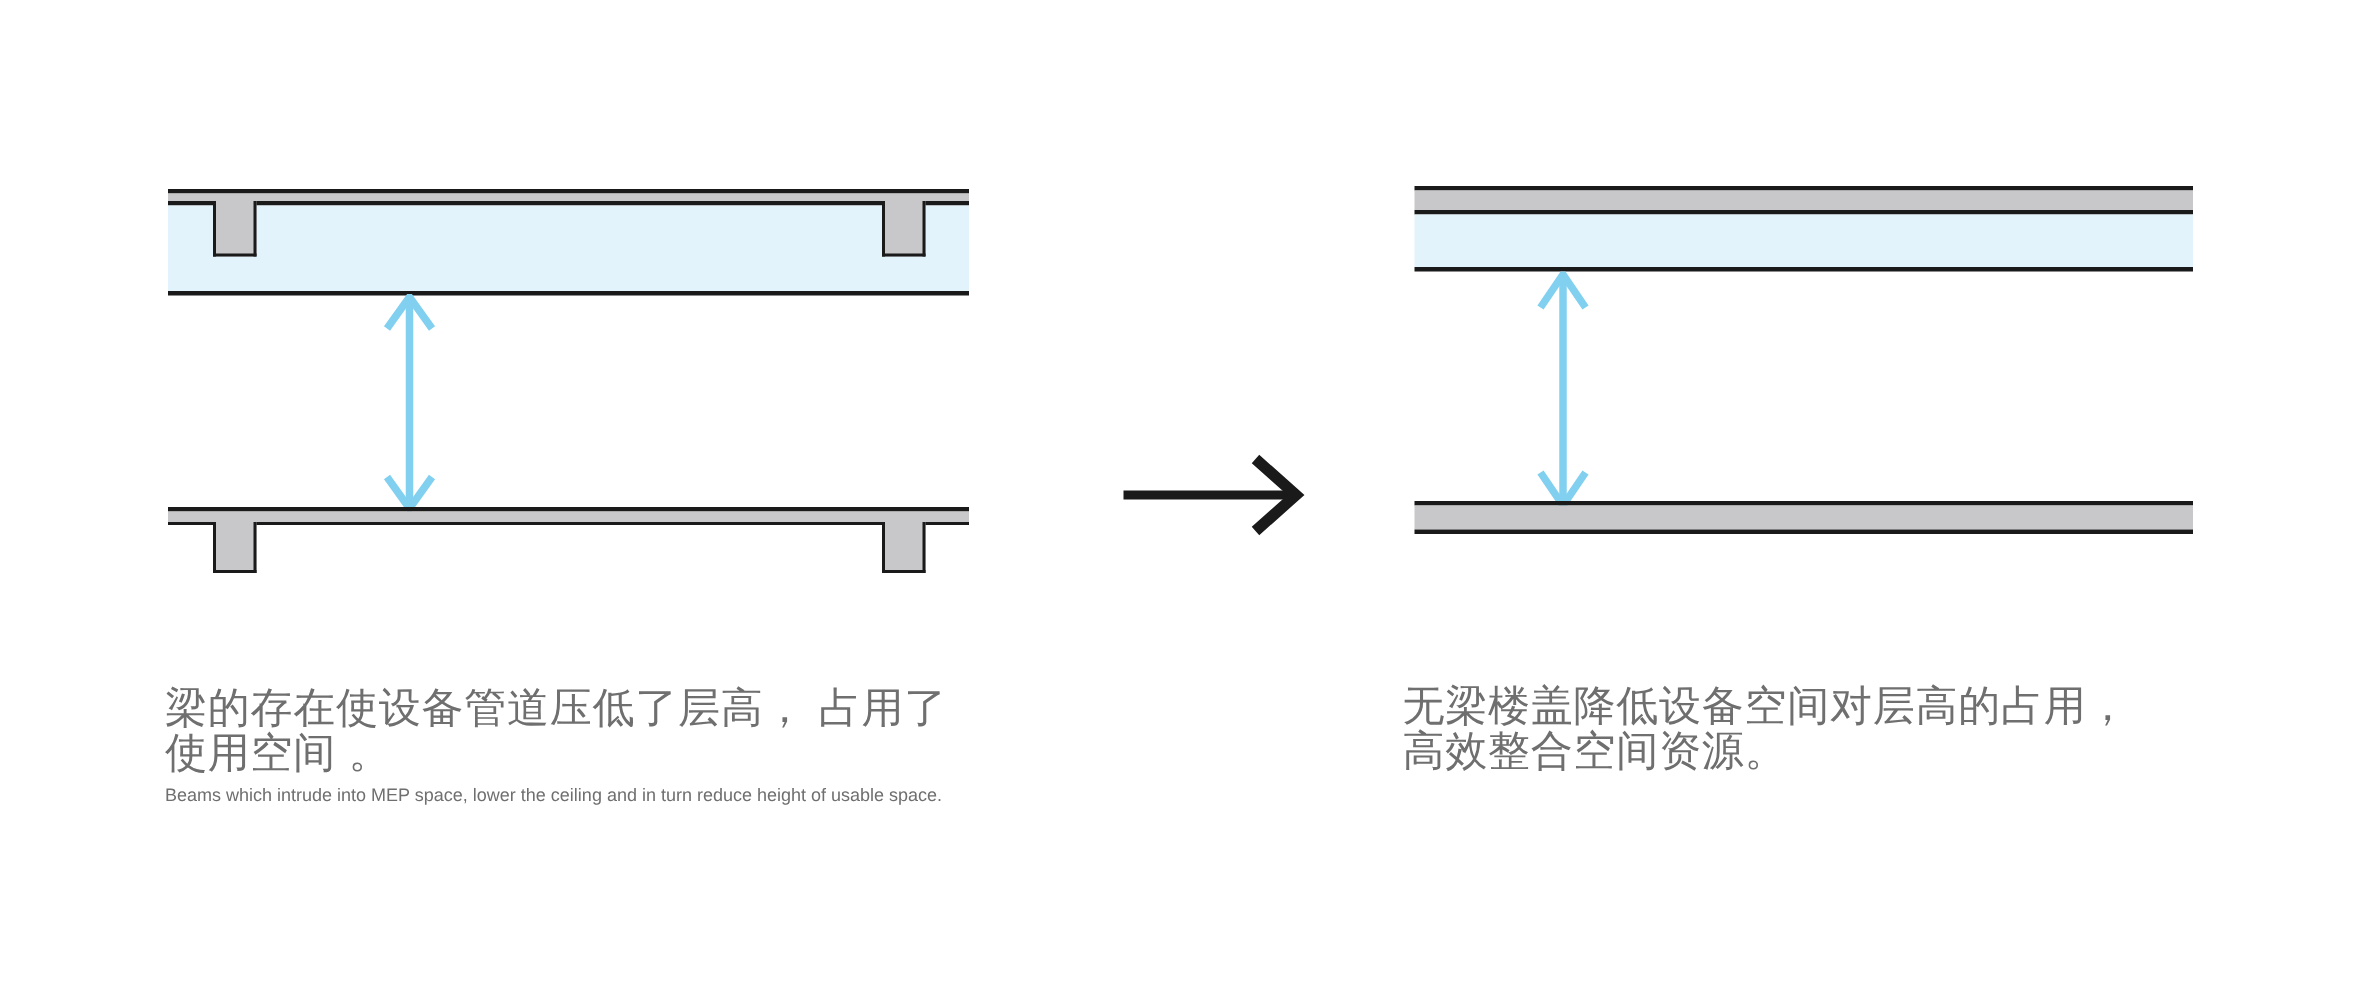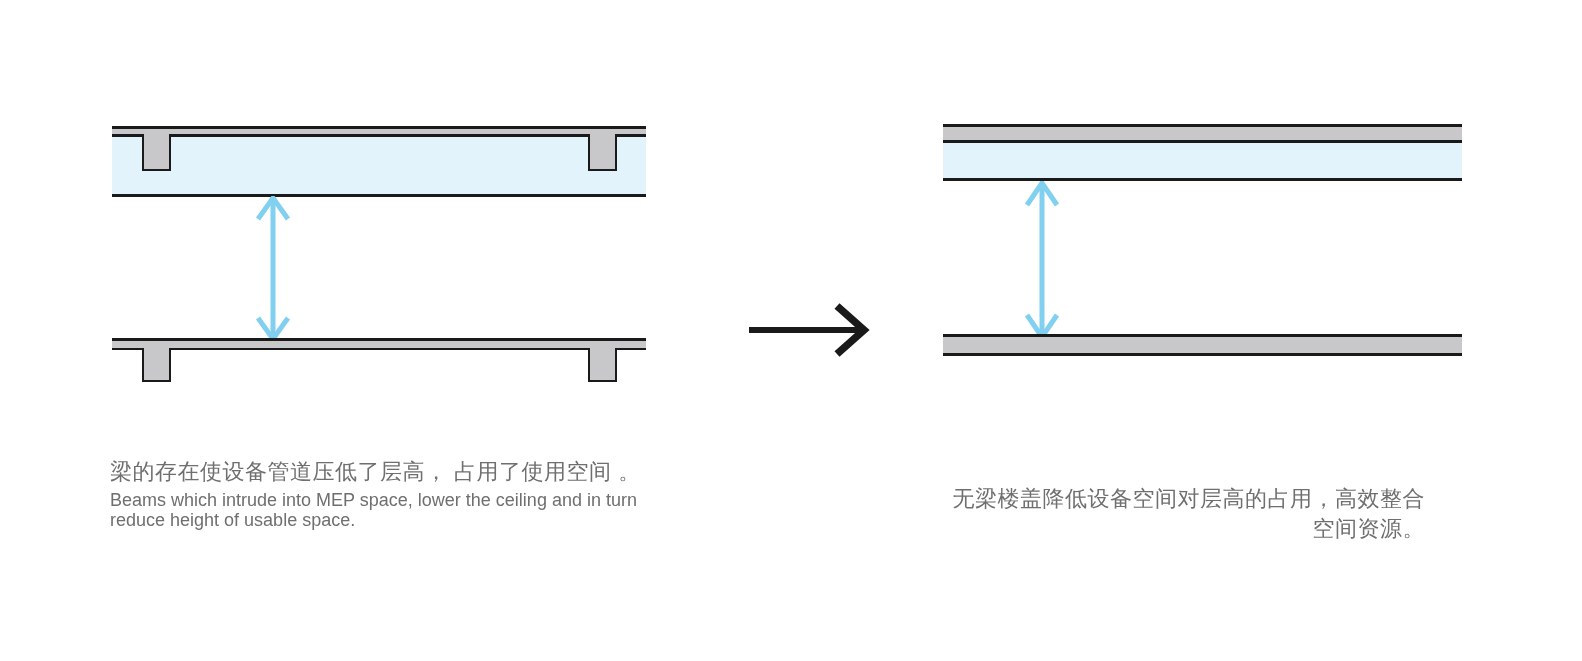--- a/index.html
+++ b/index.html
@@ -25,27 +25,27 @@
   .blue{background:var(--mep_blue);}
   .beam{
     background:var(--slab_gray);
     border-left:2.5px solid var(--outline_black);
     border-right:2.5px solid var(--outline_black);
     border-bottom:2.5px solid var(--outline_black);
   }
   .caption{position:absolute;color:var(--text_gray);}
   .caption .zh{
     margin:0;
-    font-size:22px;
+    font-size:28px;
     line-height:30px;
     letter-spacing:0.5px;
   }
   .caption .en{
     margin:3px 0 0 0;
-    font-size:18px;
+    font-size:12px;
     line-height:20px;
   }
   svg{display:block;}
 </style>
 </head>
 <body>
 
 <div class="canvas">
 
   <div>
@@ -96,17 +96,17 @@
     <div class="abs kline" style="left:943px;top:334px;width:519px;height:3px;"></div>
     <div class="abs gray" style="left:943px;top:337px;width:519px;height:16px;"></div>
     <div class="abs kline" style="left:943px;top:353px;width:519px;height:3px;"></div>
   </div>
 
   <div class="caption" style="left:110px;top:457px;width:545px;">
     <p class="zh">梁的存在使设备管道压低了层高， 占用了使用空间 。</p>
     <p class="en">Beams which intrude into MEP space, lower the ceiling and in turn reduce height of usable space.</p>
   </div>
 
-  <div class="caption" style="left:935px;top:484px;width:490px;text-align:right;">
+  <div class="caption" style="left:935px;top:456px;width:490px;">
     <p class="zh">无梁楼盖降低设备空间对层高的占用，高效整合空间资源。</p>
   </div>
 
 </div>
 
 </body></html>

